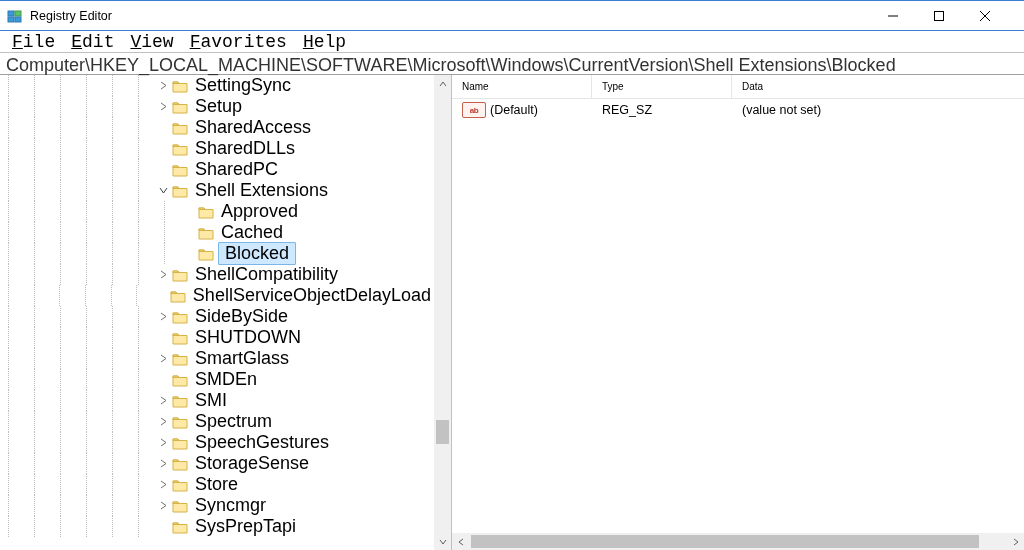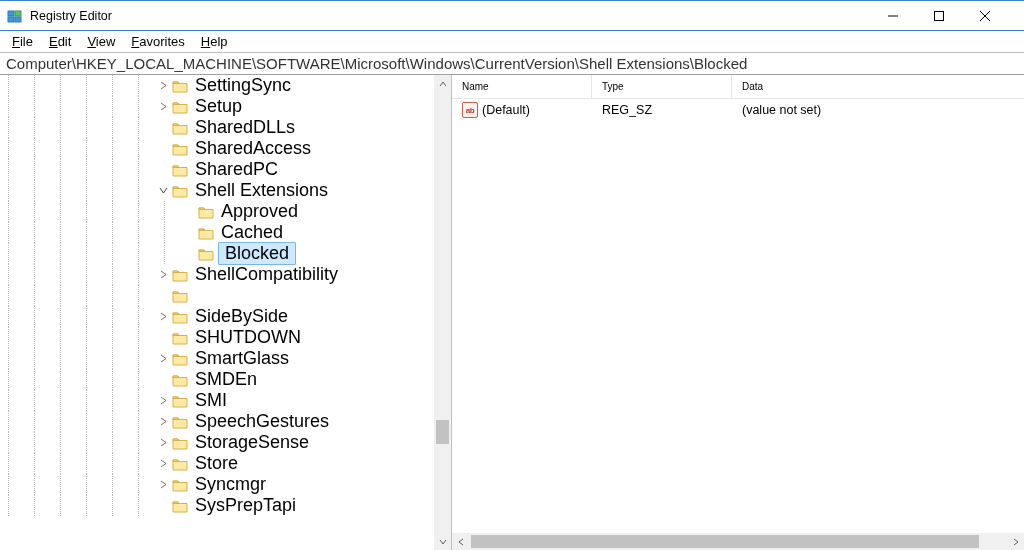--- a/index.html
+++ b/index.html
@@ -11,25 +11,25 @@
   .titlebar .app-icon { width: 18px; height: 18px; margin-right: 6px; display: flex; align-items: center; justify-content: center; }
   .titlebar .title-text { flex: 0 0 auto; font-size: 12.5px; }
   .titlebar .spacer { flex: 1 1 auto; }
   .win-controls { display: flex; }
   .win-btn { width: 46px; height: 30px; display: flex; align-items: center; justify-content: center; }
   .win-btn svg { stroke: #000; stroke-width: 1; fill: none; }
 
   
   .menubar { height: 22px; display: flex; align-items: center; padding: 0 4px; border-bottom: 1px solid #c0c0c0; }
   .menubar-sep { height: 1px; background: #3a7fd5; margin-top: -1px; }
-  .menu-item { padding: 2px 8px; font-size: 13px; }
+  .menu-item { padding: 2px 8px; font-size: 18px; font-family: Liberation Mono, monospace; }
   .menu-item .ul { text-decoration: underline; }
 
   
-  .addressbar { height: 22px; display: flex; align-items: flex-start; padding: 2px 6px; border-bottom: 1px solid #a0a0a0; background: #fff; font-size: 15px; color: #333; }
+  .addressbar { height: 22px; display: flex; align-items: flex-start; padding: 2px 6px; border-bottom: 1px solid #a0a0a0; background: #fff; font-size: 18px; color: #333; }
 
   
   .main { flex: 1 1 auto; display: flex; min-height: 0; }
   .tree-pane { width: 452px; position: relative; border-right: 1px solid #c0c0c0; overflow: hidden; }
   .tree-scroll { position: absolute; inset: 0 17px 0 0; overflow: hidden; }
   .tree-vscroll { position: absolute; top: 0; right: 0; bottom: 0; width: 17px; background: #f0f0f0; }
   .tree-thumb { position: absolute; left: 2px; right: 2px; background: #c2c2c2; height: 24px; }
   .tree-arrow { position: absolute; left: 0; right: 0; height: 17px; display: flex; align-items: center; justify-content: center; }
   .tree-arrow.top { top: 0; } .tree-arrow.bot { bottom: 0; }
 
@@ -50,21 +50,21 @@
   .indent { display: inline-block; width: 18px; height: 21px; border-left: 1px dotted #bbb; margin-left: 8px; }
   .exp { width: 14px; height: 14px; display: flex; align-items: center; justify-content: center; color: #606060; font-size: 11px; cursor: default; }
   .folder { width: 16px; height: 14px; margin: 0 4px 0 2px; }
   .label { padding: 1px 3px; }
   .label.sel { background: #cde8ff; border: 1px solid #7ab7e8; border-radius: 1px; padding: 0 6px; }
 
   
   .folder svg { display: block; }
 
   
-  .reg-icon { width: 16px; height: 16px; border: 1px solid #c0604d; border-radius: 2px; display: flex; align-items: center; justify-content: center; font-size: 8px; font-weight: bold; color: #c0392b; background: #fff2ef; font-family: Arial, sans-serif; letter-spacing: -0.5px; }
+  .reg-icon { width: 24px; height: 16px; border: 1px solid #c0604d; border-radius: 2px; display: flex; align-items: center; justify-content: center; font-size: 8px; font-weight: bold; color: #c0392b; background: #fff2ef; font-family: Arial, sans-serif; letter-spacing: -0.5px; }
 </style>
 </head>
 <body>
 
 <div class="window">
 
   <div class="titlebar">
     <span class="app-icon">
       <svg width="16" height="16" viewBox="0 0 16 16">
         <rect x="1" y="3" width="6" height="5" fill="#3a9ad9" stroke="#2d7bb5"></rect>
@@ -160,52 +160,52 @@
             <span class="indent"></span>
             <span class="indent"></span>
             <span class="indent"></span>
             <span class="exp"></span>
             <span class="folder">
               <svg width="16" height="14" viewBox="0 0 16 14">
                 <path d="M1 3 L6 3 L7.5 4.5 L15 4.5 L15 13 L1 13 Z" fill="#ffe9a6" stroke="#d6b24a"></path>
                 <path d="M1 3 L6 3 L7.5 4.5 L1 4.5 Z" fill="#f5d87a" stroke="#d6b24a"></path>
               </svg>
             </span>
+            <span class="label">SharedAccess</span>
+          </div>
+          <div class="row">
+            <span class="indent"></span>
+            <span class="indent"></span>
+            <span class="indent"></span>
+            <span class="indent"></span>
+            <span class="indent"></span>
+            <span class="indent"></span>
+            <span class="exp"></span>
+            <span class="folder">
+              <svg width="16" height="14" viewBox="0 0 16 14">
+                <path d="M1 3 L6 3 L7.5 4.5 L15 4.5 L15 13 L1 13 Z" fill="#ffe9a6" stroke="#d6b24a"></path>
+                <path d="M1 3 L6 3 L7.5 4.5 L1 4.5 Z" fill="#f5d87a" stroke="#d6b24a"></path>
+              </svg>
+            </span>
             <span class="label">SharedDLLs</span>
           </div>
           <div class="row">
             <span class="indent"></span>
             <span class="indent"></span>
             <span class="indent"></span>
             <span class="indent"></span>
             <span class="indent"></span>
             <span class="indent"></span>
             <span class="exp"></span>
             <span class="folder">
               <svg width="16" height="14" viewBox="0 0 16 14">
                 <path d="M1 3 L6 3 L7.5 4.5 L15 4.5 L15 13 L1 13 Z" fill="#ffe9a6" stroke="#d6b24a"></path>
                 <path d="M1 3 L6 3 L7.5 4.5 L1 4.5 Z" fill="#f5d87a" stroke="#d6b24a"></path>
               </svg>
             </span>
-            <span class="label">SharedAccess</span>
-          </div>
-          <div class="row">
-            <span class="indent"></span>
-            <span class="indent"></span>
-            <span class="indent"></span>
-            <span class="indent"></span>
-            <span class="indent"></span>
-            <span class="indent"></span>
-            <span class="exp"></span>
-            <span class="folder">
-              <svg width="16" height="14" viewBox="0 0 16 14">
-                <path d="M1 3 L6 3 L7.5 4.5 L15 4.5 L15 13 L1 13 Z" fill="#ffe9a6" stroke="#d6b24a"></path>
-                <path d="M1 3 L6 3 L7.5 4.5 L1 4.5 Z" fill="#f5d87a" stroke="#d6b24a"></path>
-              </svg>
-            </span>
             <span class="label">SharedPC</span>
           </div>
           <div class="row">
             <span class="indent"></span>
             <span class="indent"></span>
             <span class="indent"></span>
             <span class="indent"></span>
             <span class="indent"></span>
             <span class="indent"></span>
             <span class="exp">
@@ -299,20 +299,21 @@
             <span class="indent"></span>
             <span class="indent"></span>
             <span class="indent"></span>
             <span class="exp"></span>
             <span class="folder">
               <svg width="16" height="14" viewBox="0 0 16 14">
                 <path d="M1 3 L6 3 L7.5 4.5 L15 4.5 L15 13 L1 13 Z" fill="#ffe9a6" stroke="#d6b24a"></path>
                 <path d="M1 3 L6 3 L7.5 4.5 L1 4.5 Z" fill="#f5d87a" stroke="#d6b24a"></path>
               </svg>
             </span>
+            <span class="label">ShellServiceObjectDelayLoad</span>
           </div>
           <div class="row">
             <span class="indent"></span>
             <span class="indent"></span>
             <span class="indent"></span>
             <span class="indent"></span>
             <span class="indent"></span>
             <span class="indent"></span>
             <span class="exp">
               <svg width="9" height="9">
@@ -391,20 +392,40 @@
                 <polyline points="2,1 7,4.5 2,8" fill="none" stroke="#707070"></polyline>
               </svg>
             </span>
             <span class="folder">
               <svg width="16" height="14" viewBox="0 0 16 14">
                 <path d="M1 3 L6 3 L7.5 4.5 L15 4.5 L15 13 L1 13 Z" fill="#ffe9a6" stroke="#d6b24a"></path>
                 <path d="M1 3 L6 3 L7.5 4.5 L1 4.5 Z" fill="#f5d87a" stroke="#d6b24a"></path>
               </svg>
             </span>
             <span class="label">SMI</span>
+          </div>
+          <div class="row">
+            <span class="indent"></span>
+            <span class="indent"></span>
+            <span class="indent"></span>
+            <span class="indent"></span>
+            <span class="indent"></span>
+            <span class="indent"></span>
+            <span class="exp">
+              <svg width="9" height="9">
+                <polyline points="2,1 7,4.5 2,8" fill="none" stroke="#707070"></polyline>
+              </svg>
+            </span>
+            <span class="folder">
+              <svg width="16" height="14" viewBox="0 0 16 14">
+                <path d="M1 3 L6 3 L7.5 4.5 L15 4.5 L15 13 L1 13 Z" fill="#ffe9a6" stroke="#d6b24a"></path>
+                <path d="M1 3 L6 3 L7.5 4.5 L1 4.5 Z" fill="#f5d87a" stroke="#d6b24a"></path>
+              </svg>
+            </span>
+            <span class="label">Spectrum</span>
           </div>
           <div class="row">
             <span class="indent"></span>
             <span class="indent"></span>
             <span class="indent"></span>
             <span class="indent"></span>
             <span class="indent"></span>
             <span class="indent"></span>
             <span class="exp">
               <svg width="9" height="9">

